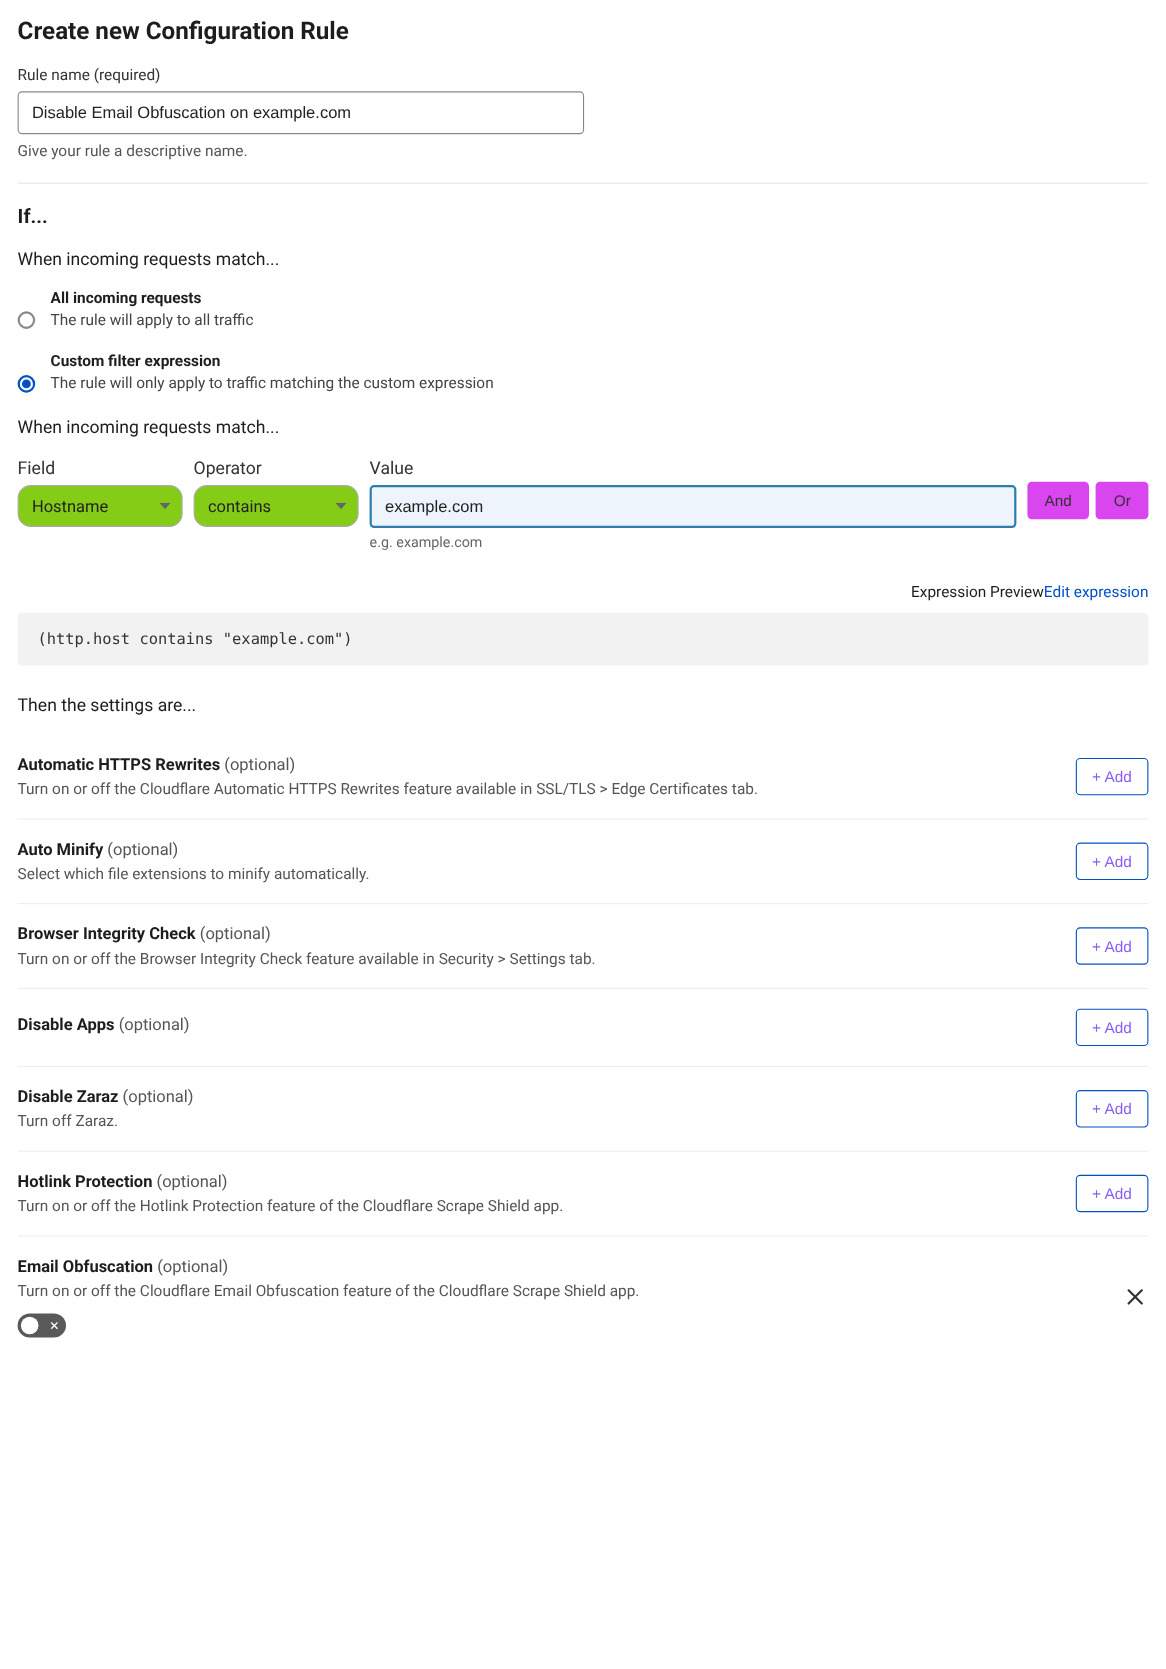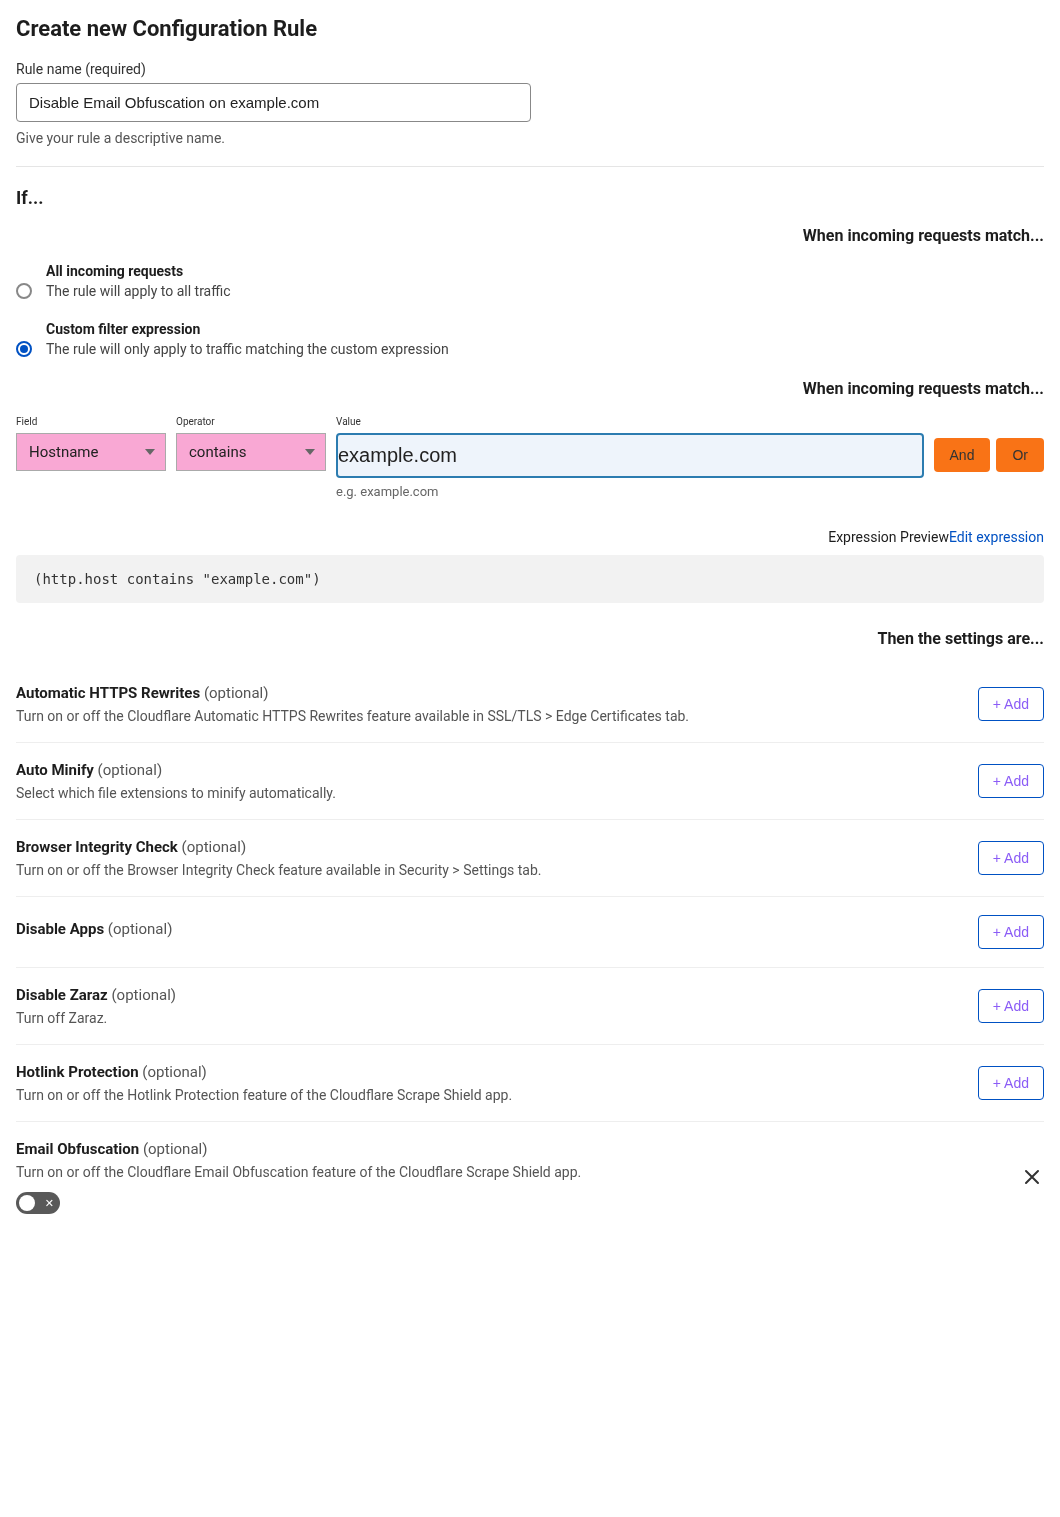--- a/index.html
+++ b/index.html
@@ -3,36 +3,36 @@
 <meta charset="utf-8">
 <style>
 * { box-sizing: border-box; margin: 0; padding: 0; }
 body { font-family: -apple-system, BlinkMacSystemFont, "Segoe UI", Roboto, Helvetica, Arial, sans-serif; color: #1d1d1d; background: #fff; padding: 16px; font-size: 14px; }
 .page-title { font-size: 22px; font-weight: 700; margin-bottom: 20px; }
 .field-label { font-size: 14px; color: #333; margin-bottom: 6px; display: block; }
 .text-input { width: 515px; max-width: 100%; padding: 10px 12px; border: 1px solid #888; border-radius: 4px; font-size: 15px; color: #222; }
 .hint { font-size: 14px; color: #555; margin-top: 8px; }
 .divider { border: 0; border-top: 1px solid #e5e5e5; margin: 20px 0; }
 h3.if { font-size: 18px; font-weight: 700; margin-bottom: 18px; }
-h4.sub { font-size: 16px; font-weight: 700; margin-bottom: 18px; text-align: right; }
+h4.sub { font-size: 16px; font-weight: 400; margin-bottom: 18px; }
 .radio-row { display: flex; align-items: flex-end; margin-bottom: 22px; gap: 14px; }
 .radio-outer { width: 16px; height: 16px; border: 2px solid #888; border-radius: 50%; margin-top: 2px; flex-shrink: 0; display: flex; align-items: center; justify-content: center; cursor: pointer; }
 .radio-outer.selected { border-color: #0051c3; }
 .radio-inner { width: 8px; height: 8px; background: #0051c3; border-radius: 50%; }
 .radio-content .label { font-weight: 700; font-size: 14px; margin-bottom: 4px; }
 .radio-content .desc { font-size: 14px; color: #444; }
 .row-expr { display: flex; gap: 10px; align-items: flex-start; }
 .col { display: flex; flex-direction: column; }
-.col-label { font-size: 10px; color: #333; margin-bottom: 6px; }
-.select { position: relative; border: 1px solid #aaa; border-radius: 0; padding: 9px 34px 9px 12px; font-size: 15px; color: #222; min-width: 150px; cursor: pointer; background: #f9a8d4; }
+.col-label { font-size: 16px; color: #333; margin-bottom: 6px; }
+.select { position: relative; border: 1px solid #aaa; border-radius: 12px; padding: 9px 34px 9px 12px; font-size: 15px; color: #222; min-width: 150px; cursor: pointer; background: #84cc16; }
 .select .caret { position: absolute; right: 10px; top: 50%; transform: translateY(-50%); }
 .caret svg { display: block; }
-.value-input { border: 2px solid #2c7cb0; background: #eef4fb; border-radius: 4px; padding: 9px 0; font-size: 20px; width: 100%; color: #222; }
+.value-input { border: 2px solid #2c7cb0; background: #eef4fb; border-radius: 4px; padding: 9px 12px; font-size: 15px; width: 100%; color: #222; }
 .small-hint { font-size: 13px; color: #666; margin-top: 6px; }
-.btn-grey { background: #f97316; color: #333; border: none; border-radius: 4px; padding: 9px 16px; font-size: 14px; cursor: pointer; }
+.btn-grey { background: #d946ef; color: #333; border: none; border-radius: 4px; padding: 9px 16px; font-size: 14px; cursor: pointer; }
 .btn-grey + .btn-grey { margin-left: 6px; }
 .preview-head { display: flex; justify-content: flex-end; align-items: center; margin-top: 30px; margin-bottom: 10px; }
 .link { color: #0051c3; font-size: 14px; cursor: pointer; }
 .code-box { background: #f2f2f2; padding: 16px 18px; border-radius: 4px; font-family: ui-monospace, SFMono-Regular, Menlo, Consolas, monospace; font-size: 14px; color: #333; }
 .setting { display: flex; justify-content: space-between; align-items: center; padding: 18px 0; }
 .setting .left { flex: 1; padding-right: 20px; }
 .setting .title { margin-bottom: 6px; font-size: 15px; }
 .setting .title .name { font-weight: 700; color: #1d1d1d; }
 .setting .title .opt { font-weight: 400; color: #555; }
 .setting .desc { font-size: 14px; color: #555; }

